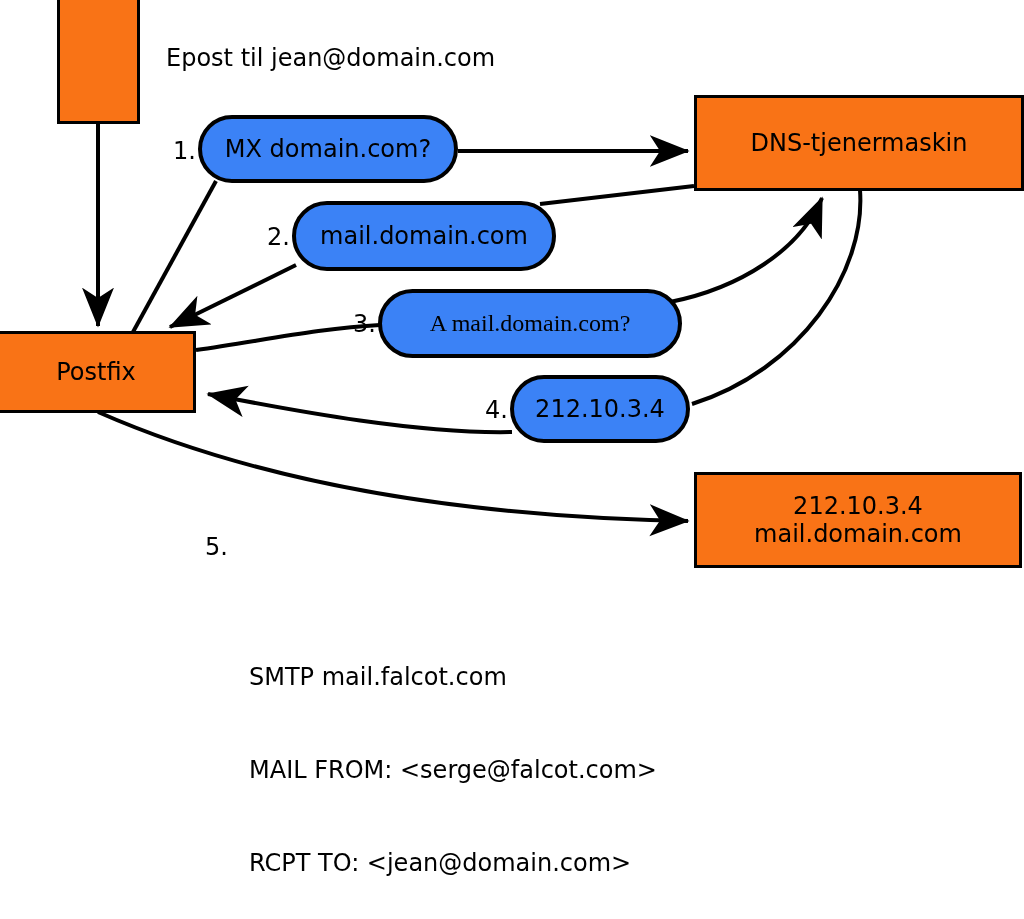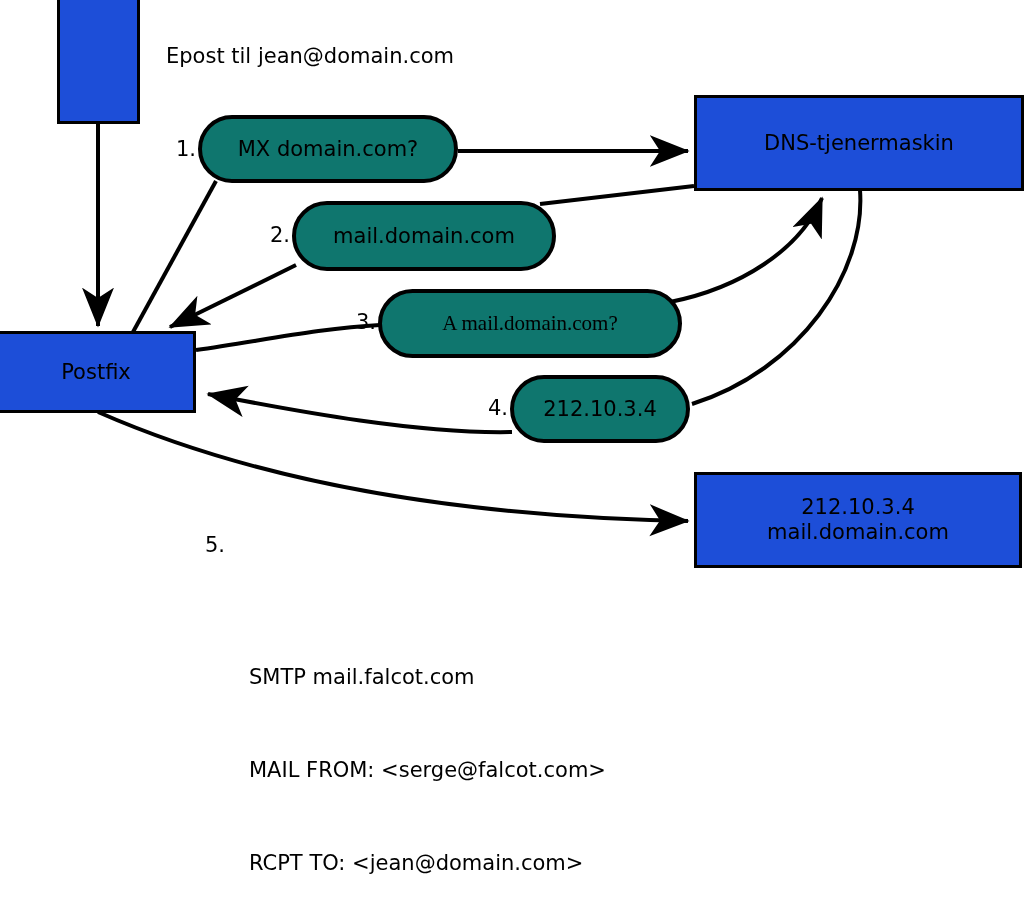--- a/index.html
+++ b/index.html
@@ -23,32 +23,32 @@
     left: 0;
     top: 0;
     width: 1024px;
     height: 919px;
     pointer-events: none;
   }
   .node-box {
     position: absolute;
     box-sizing: border-box;
     border: 3px solid #000000;
-    background: #1d4ed8;
+    background: #f97316;
     display: flex;
     align-items: center;
     justify-content: center;
     text-align: center;
     line-height: 1.18;
   }
   .pill {
     position: absolute;
     box-sizing: border-box;
     border: 4px solid #000000;
-    background: #0f766e;
+    background: #3b82f6;
     border-radius: 999px;
     display: flex;
     align-items: center;
     justify-content: center;
     text-align: center;
     white-space: nowrap;
   }
   .plain-text {
     position: absolute;
     white-space: pre;
@@ -58,21 +58,21 @@
     position: absolute;
     white-space: pre;
     text-align: right;
   }
   .mono-block {
     position: absolute;
     white-space: pre;
     line-height: 31px;
   }
   .fs-24 { font-size: 24px; }
-  .fs-25 { font-size: 21px; }
+  .fs-25 { font-size: 24px; }
 </style>
 </head>
 <body>
 
 <div id="canvas">
 
   <svg class="layer" viewBox="0 0 1024 919">
     <defs>
       <marker id="ah" markerWidth="12" markerHeight="12" refX="9.6" refY="4" orient="auto" markerUnits="strokeWidth">
         <path d="M0,0 L10,4 L0,8 L2.6,4 z" fill="#000000"></path>

